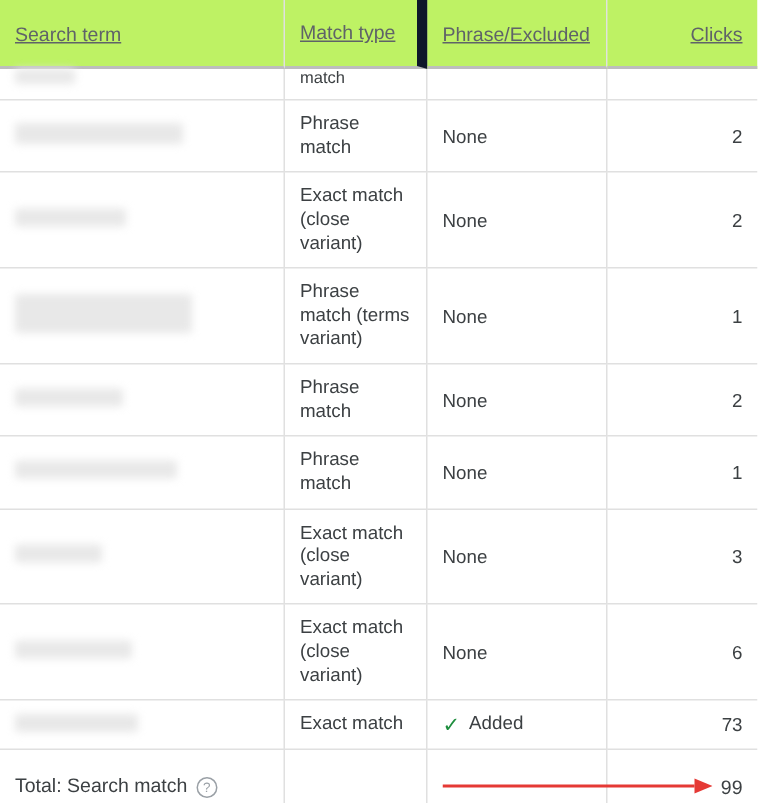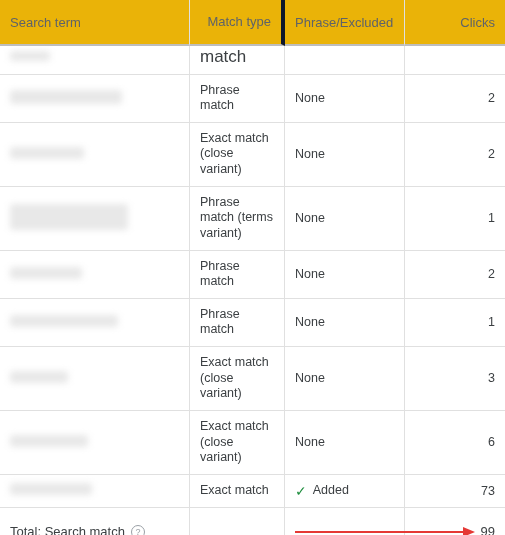--- a/index.html
+++ b/index.html
@@ -11,25 +11,26 @@
     color: #3c4043;
     background: #fff;
     width: 505px;
   }
   .table { width: 505px; border-collapse: separate; border-spacing: 0; }
 
   .hdr td {
     color: #5f6368;
     font-size: 13px;
     padding: 14px 10px;
-    background: #eab308;
+    background: #bef264;
     border-bottom: 2px solid #bdbdbd;
+    text-decoration: underline;
   }
   .hdr .col-term { width: 190px; border-right: 1px solid #e0e0e0; }
-  .hdr .col-match { width: 95px; border-right: 4px solid #0f172a; text-align: right; }
+  .hdr .col-match { width: 95px; border-right: 7px solid #0f172a; }
   .hdr .col-added { width: 120px; border-right: 1px solid #e0e0e0; }
   .hdr .col-clicks { width: 100px; text-align: right; margin-top: 14px; }
 
   .row td {
     border-bottom: 1px solid #e0e0e0;
     border-right: 1px solid #e0e0e0;
     padding: 8px 10px;
     vertical-align: middle;
     font-size: 12.5px;
     color: #3c4043;
@@ -45,21 +46,21 @@
     background: #e8e8e8;
     border-radius: 2px;
     filter: blur(3px);
   }
 
   .partial td {
     border-bottom: 1px solid #e0e0e0;
     border-right: 1px solid #e0e0e0;
     padding: 0 10px 6px 10px;
     vertical-align: top;
-    font-size: 17px;
+    font-size: 11px;
   }
   .partial td:last-child { border-right: none; }
 
   .total td {
     padding: 16px 10px;
     border-bottom: 1px solid #e0e0e0;
     border-right: 1px solid #e0e0e0;
     font-size: 13px;
     color: #3c4043;
     position: relative;

